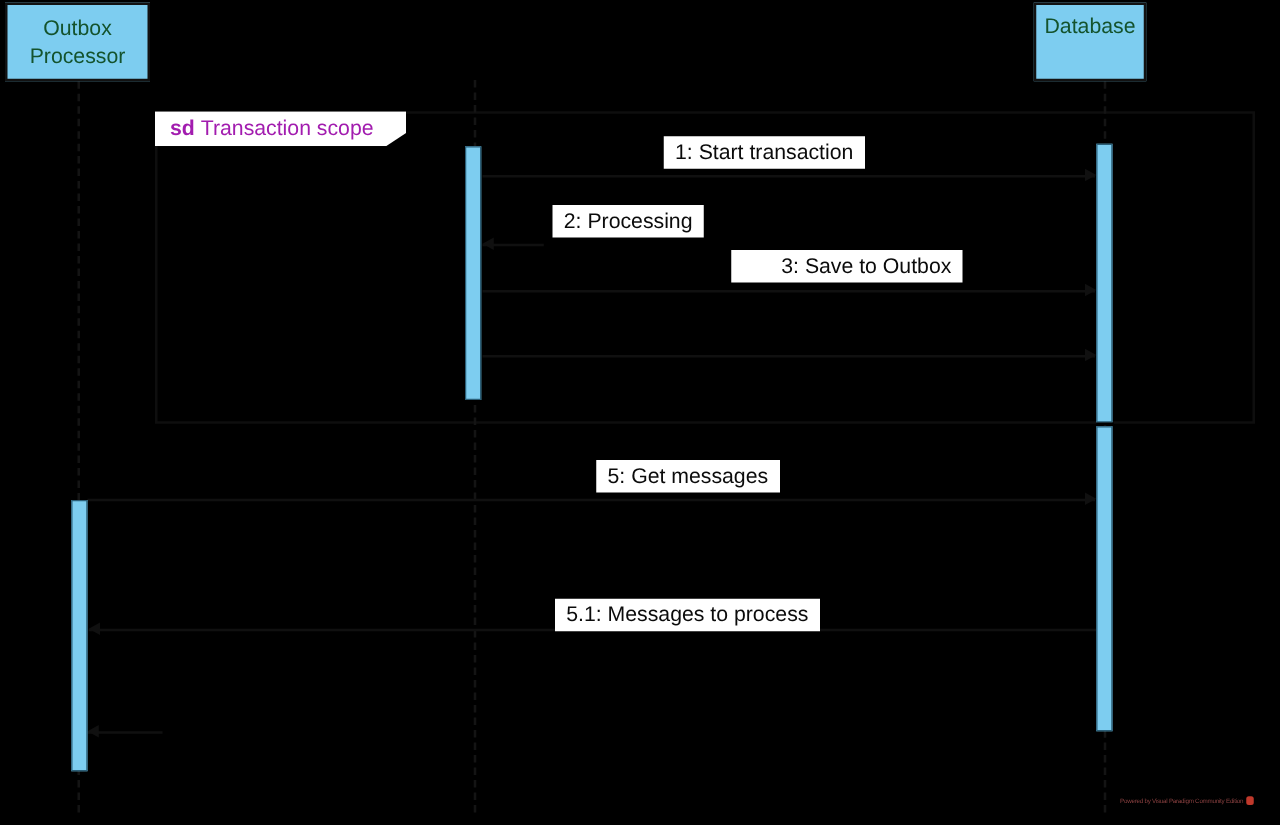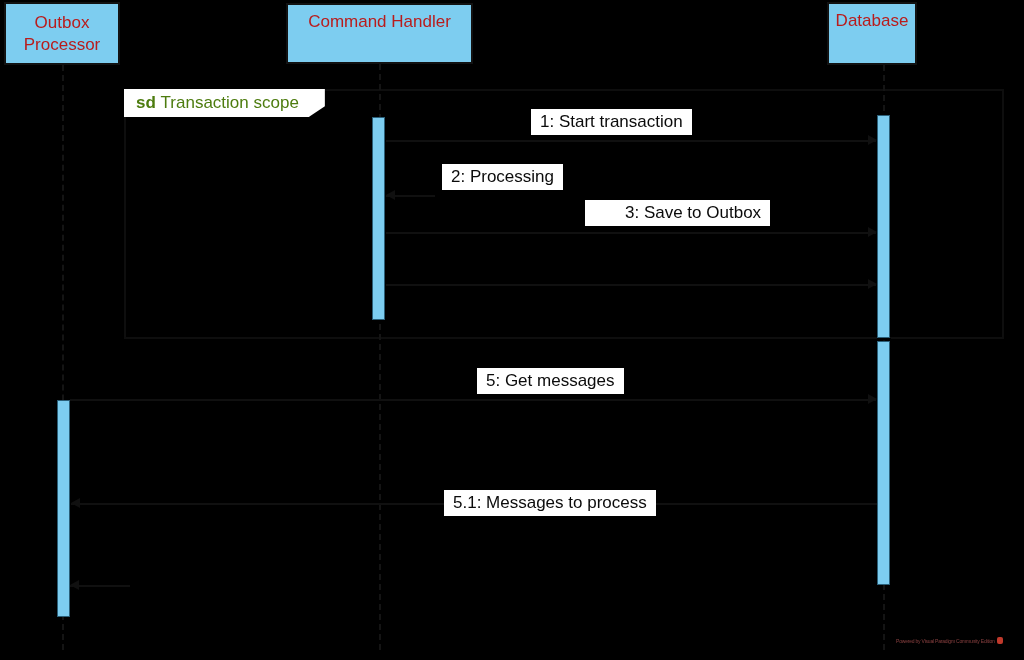--- a/index.html
+++ b/index.html
@@ -15,21 +15,21 @@
     overflow: hidden;
     font-family: "Liberation Sans", sans-serif;
   }
 
   
   .participant {
     position: absolute;
     box-sizing: border-box;
     background: #7DCDF0;
     border: 2px solid #121212;
-    color: #b91c1c;
+    color: #14532d;
     font-size: 17px;
     line-height: 22px;
     text-align: center;
     display: flex;
     align-items: center;
     justify-content: center;
     padding: 0 6px;
     white-space: pre-line;
   }
 
@@ -77,21 +77,21 @@
 
   
   .frame-box {
     position: absolute;
     box-sizing: border-box;
     border: 2px solid #0e0e0e;
   }
   .frame-tab {
     position: absolute;
     background: #FFFFFF;
-    color: #4d7c0f;
+    color: #a21caf;
     font-size: 17px;
     line-height: 24px;
     padding: 2px 26px 2px 12px;
     white-space: nowrap;
     -webkit-clip-path: polygon(0 0, 100% 0, 100% 62%, 92% 100%, 0 100%);
     clip-path: polygon(0 0, 100% 0, 100% 62%, 92% 100%, 0 100%);
   }
   .frame-tab b { font-weight: bold; }
 
   
@@ -156,38 +156,37 @@
   <div class="activation" style="left:372px; top:117px; width:13px; height:203px;"></div>
   <div class="activation" style="left:877px; top:115px; width:13px; height:223px;"></div>
   <div class="activation" style="left:877px; top:341px; width:13px; height:244px;"></div>
   <div class="activation" style="left:57px; top:400px; width:13px; height:217px;"></div>
 
   <div class="divider" style="left:877px; top:338px; width:14px;"></div>
 
   <div class="participant" style="left:4px; top:2px; width:116px; height:63px;">Outbox
 Processor</div>
 
-  <div class="participant" style="left:286px; top:3px; width:187px; height:61px; align-items:flex-start; padding-top:6px;">Command Handler</div>
 
   <div class="participant" style="left:827px; top:2px; width:90px; height:63px; align-items:flex-start; padding-top:6px;">Database</div>
 
   <div class="frame-tab" style="left:124px; top:89px;">
     <b>sd</b><span>&nbsp;</span><span>Transaction scope</span>
   </div>
 
   <div class="msg-label" style="left:531px; top:109px;">1: Start transaction</div>
 
   <div class="msg-label" style="left:442px; top:164px;">2: Processing</div>
 
   <div class="msg-label" style="left:585px; top:200px;padding-left:40px;">3: Save to Outbox</div>
 
 
   <div class="msg-label" style="left:477px; top:368px;text-align:center;">5: Get messages</div>
 
-  <div class="msg-label" style="left:444px; top:490px;">5.1: Messages to process</div>
+  <div class="msg-label" style="left:444px; top:479px;">5.1: Messages to process</div>
 
 
   <div class="watermark" style="left:896px; top:637px;">
     <span>Powered by Visual Paradigm Community Edition</span>
     <span class="dot"></span>
   </div>
 
 </div>
 
 </body></html>

